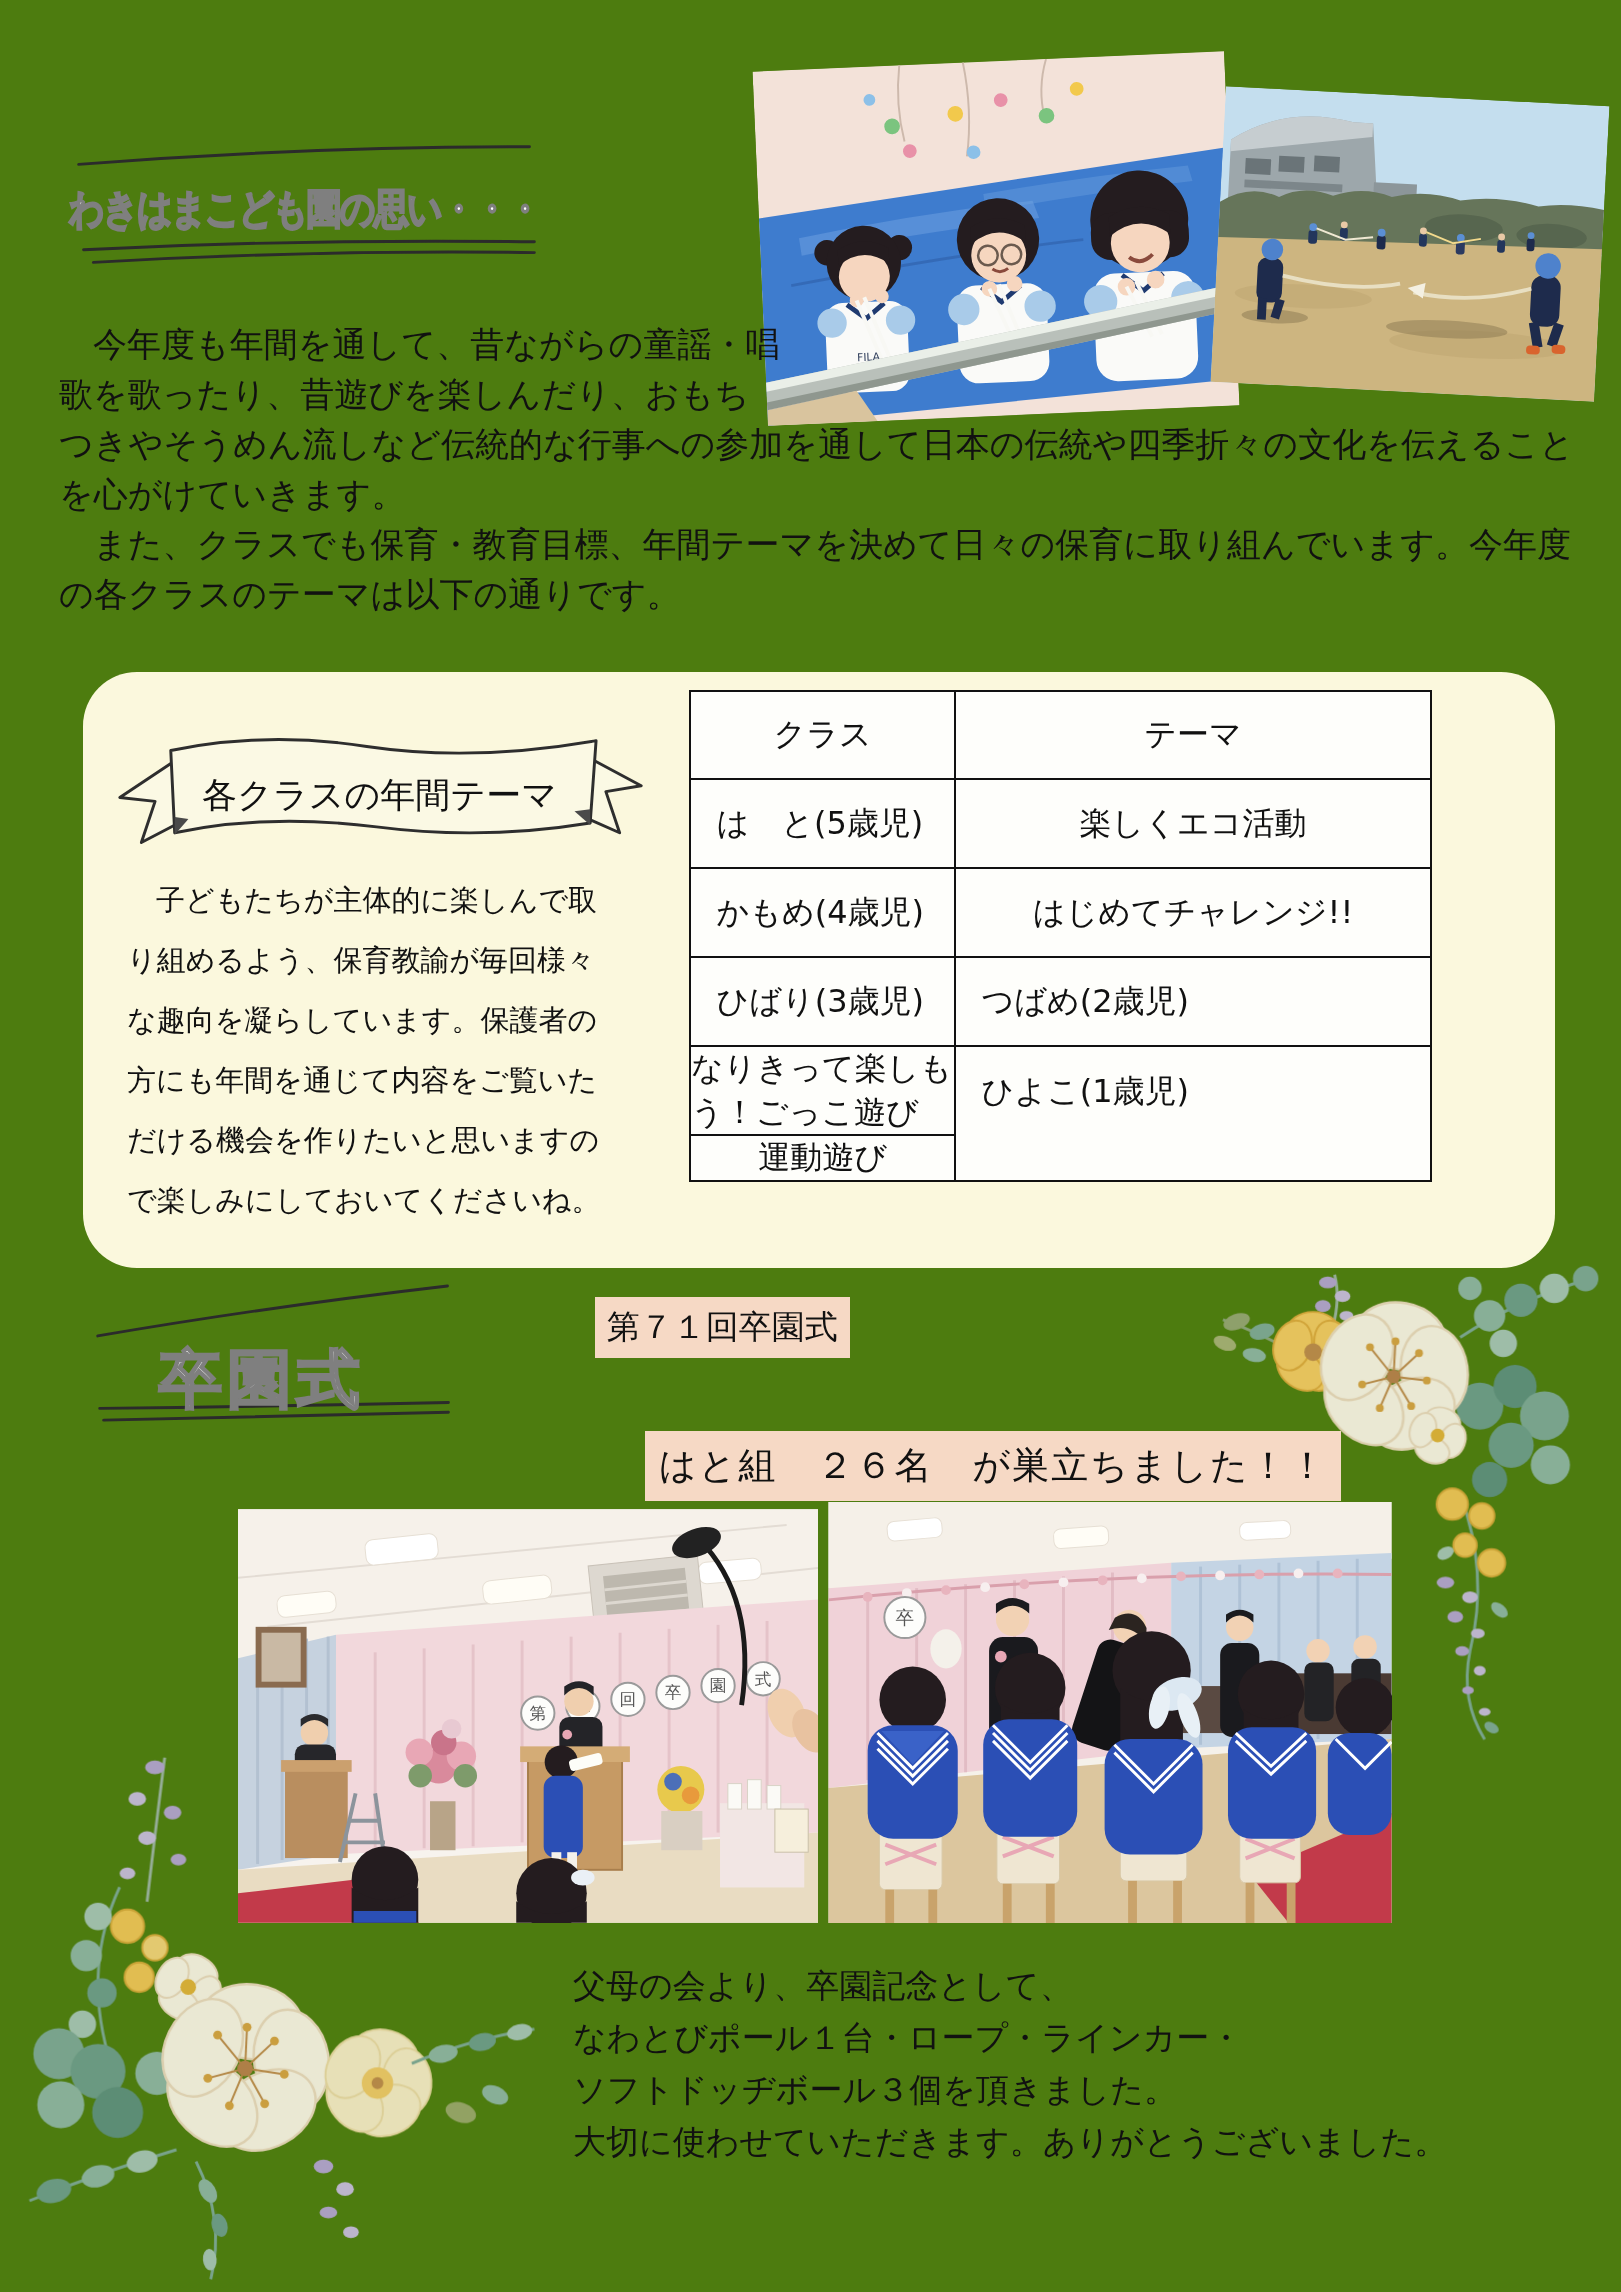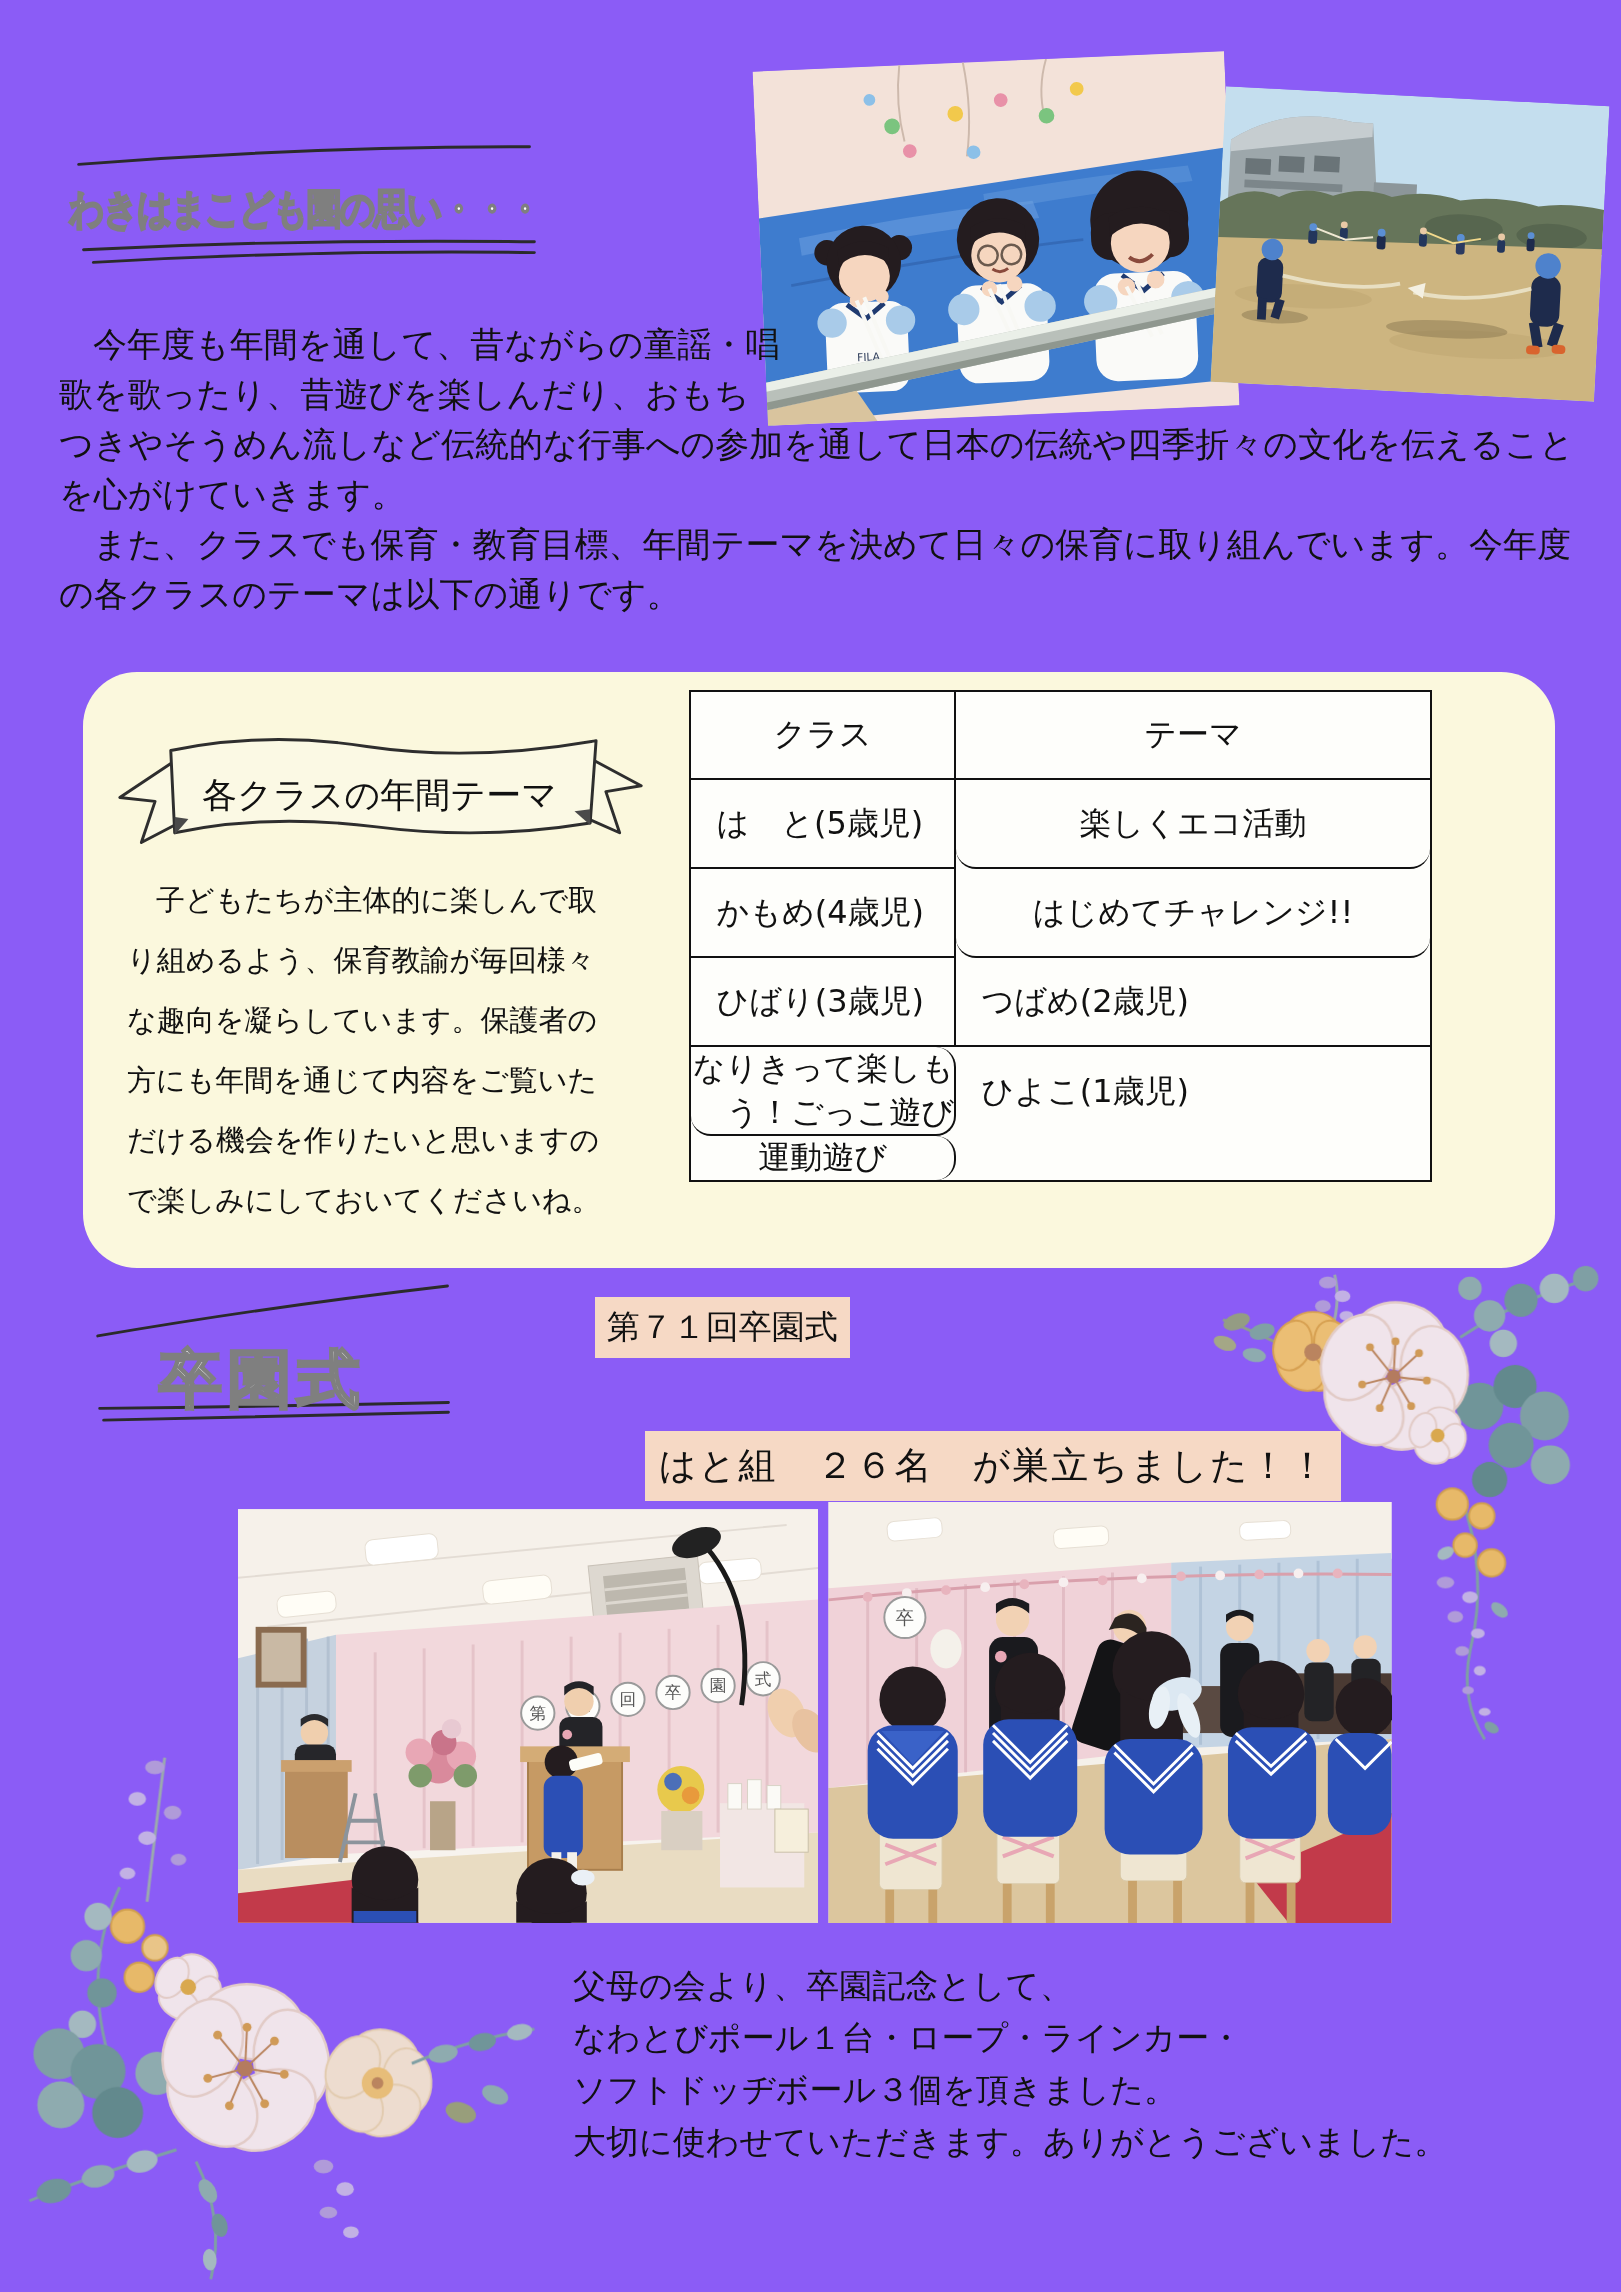--- a/index.html
+++ b/index.html
@@ -1,19 +1,19 @@
 <!DOCTYPE html>
 <html><head>
 <meta charset="utf-8">
 <style>
   * { margin:0; padding:0; box-sizing:border-box; }
   body { background:#ffffff; }
   .page {
     position:relative; width:1621px; height:2293px; margin:0 auto;
-    background:#8b5cf6; overflow:hidden;
+    background:#4d7c0f; overflow:hidden;
     font-family:"DejaVu Sans", sans-serif; color:#111;
   }
   .abs { position:absolute; }
 
   
   .hollow {
     color:#9a9a9a; font-weight:600; white-space:nowrap;
   }
   @supports ((-webkit-text-stroke: 1px black)) {
     .hollow { color:#ffffff; -webkit-text-stroke:2.4px #7f7f7f; }
@@ -47,21 +47,21 @@
   .theme-table { left:689px; top:690px; width:743px; z-index:4;
                  border:2.9px solid #111; background:#FEFEFB;
                  display:grid; grid-template-columns:265px 1fr;
                  grid-template-rows:88px 89px 89px 89px 89px; }
   .theme-table > div { border-right:2px solid #111; border-bottom:2px solid #111;
                        display:flex; align-items:center; font-size:32px; }
   .theme-table > div:nth-child(2n) { border-right:none; }
   .theme-table > div:nth-last-child(-n+2) { border-bottom:none; }
   .th-cell { justify-content:center; font-weight:500; font-size:33px;text-align:center; }
   .t-class { padding-left:25.5px; }
-  .t-theme { justify-content:center; text-align:right;border-radius:20px; }
+  .t-theme { justify-content:center; text-align:left; }
 
   
   .hl { background:#F6D9C5; z-index:5; white-space:nowrap; }
   .hl1 { left:571px; top:1297px; font-size:33px; padding:7.8px 11.8px;margin-left:24px; }
   .hl2 { left:645px; top:1431px; font-size:37px; padding:9.8px 13.7px; letter-spacing:2px; }
 
   
   .photo { z-index:3; overflow:hidden; }
   .photo svg { display:block; }
   .photo1 { left:760px; top:61px; width:472px; height:355px; transform:rotate(-2.5deg); }

